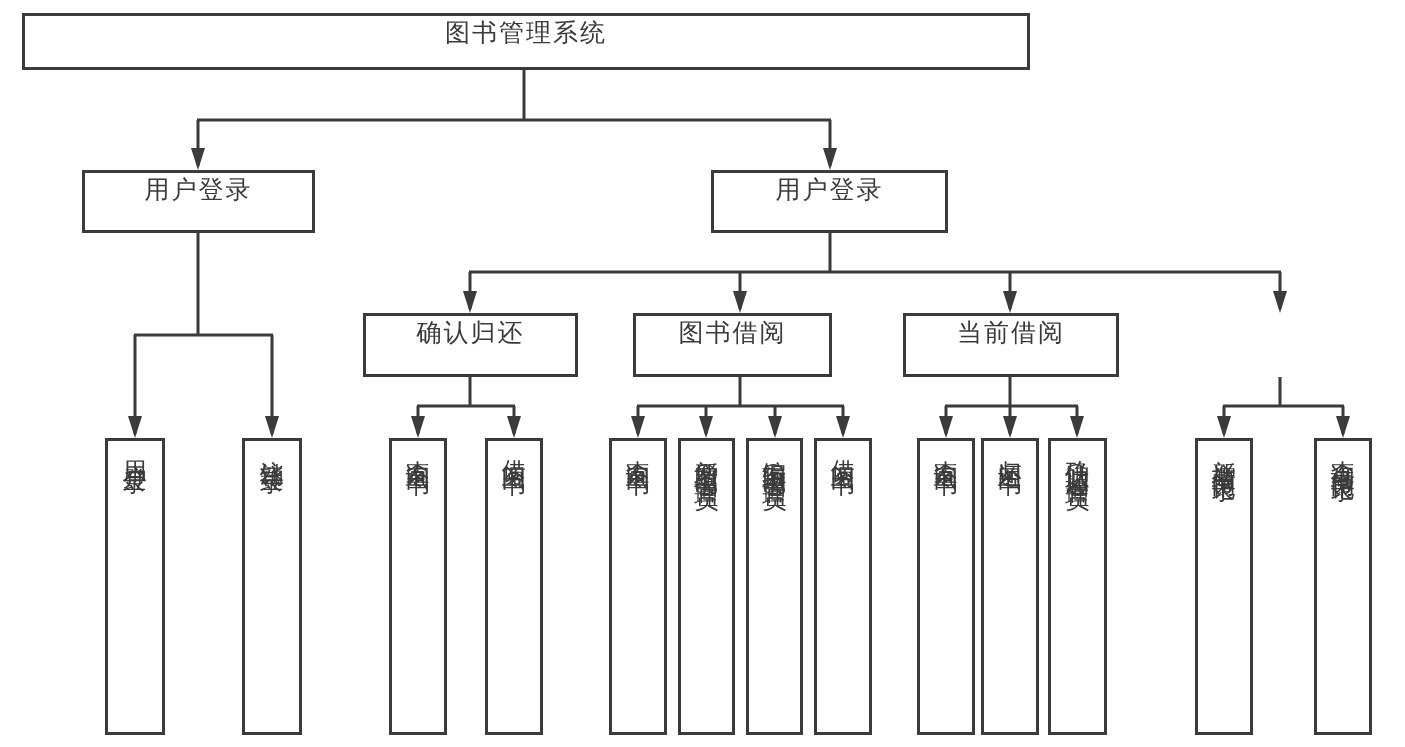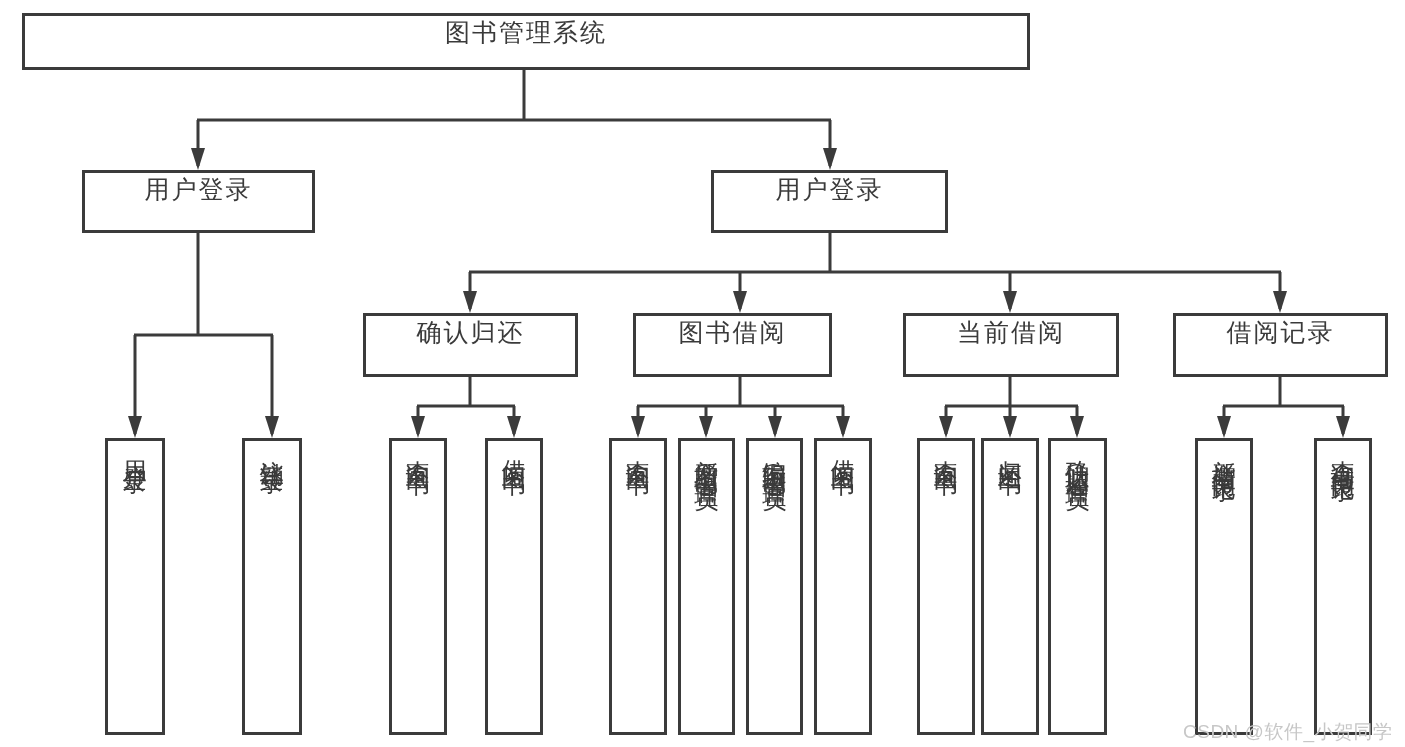--- a/index.html
+++ b/index.html
@@ -88,23 +88,20 @@
 
   <div class="box hbox" style="left:363px;top:313px;width:215px;height:64px">
     <span>确认归还</span>
   </div>
   <div class="box hbox" style="left:633px;top:313px;width:199px;height:64px">
     <span>图书借阅</span>
   </div>
   <div class="box hbox" style="left:903px;top:313px;width:216px;height:64px">
     <span>当前借阅</span>
   </div>
-  <div class="box hbox" style="left:1173px;top:313px;width:215px;height:64px">
-    <span>借阅记录</span>
-  </div>
 
   <div class="box vbox" style="left:105px;top:438px;width:60px;height:297px">
     <span>用户登录</span>
   </div>
   <div class="box vbox" style="left:242px;top:438px;width:60px;height:297px">
     <span>注销登录</span>
   </div>
 
   <div class="box vbox" style="left:389px;top:438px;width:58px;height:297px">
     <span>查询图书</span>
@@ -136,15 +133,14 @@
     <span>确认归还（管理员）</span>
   </div>
 
   <div class="box vbox" style="left:1195px;top:438px;width:58px;height:297px">
     <span>新增借阅记录</span>
   </div>
   <div class="box vbox" style="left:1314px;top:438px;width:58px;height:297px">
     <span>查询借阅记录</span>
   </div>
 
-  <div id="watermark">CSDN @软件_小贺同学</div>
 
 </div>
 
 </body></html>

